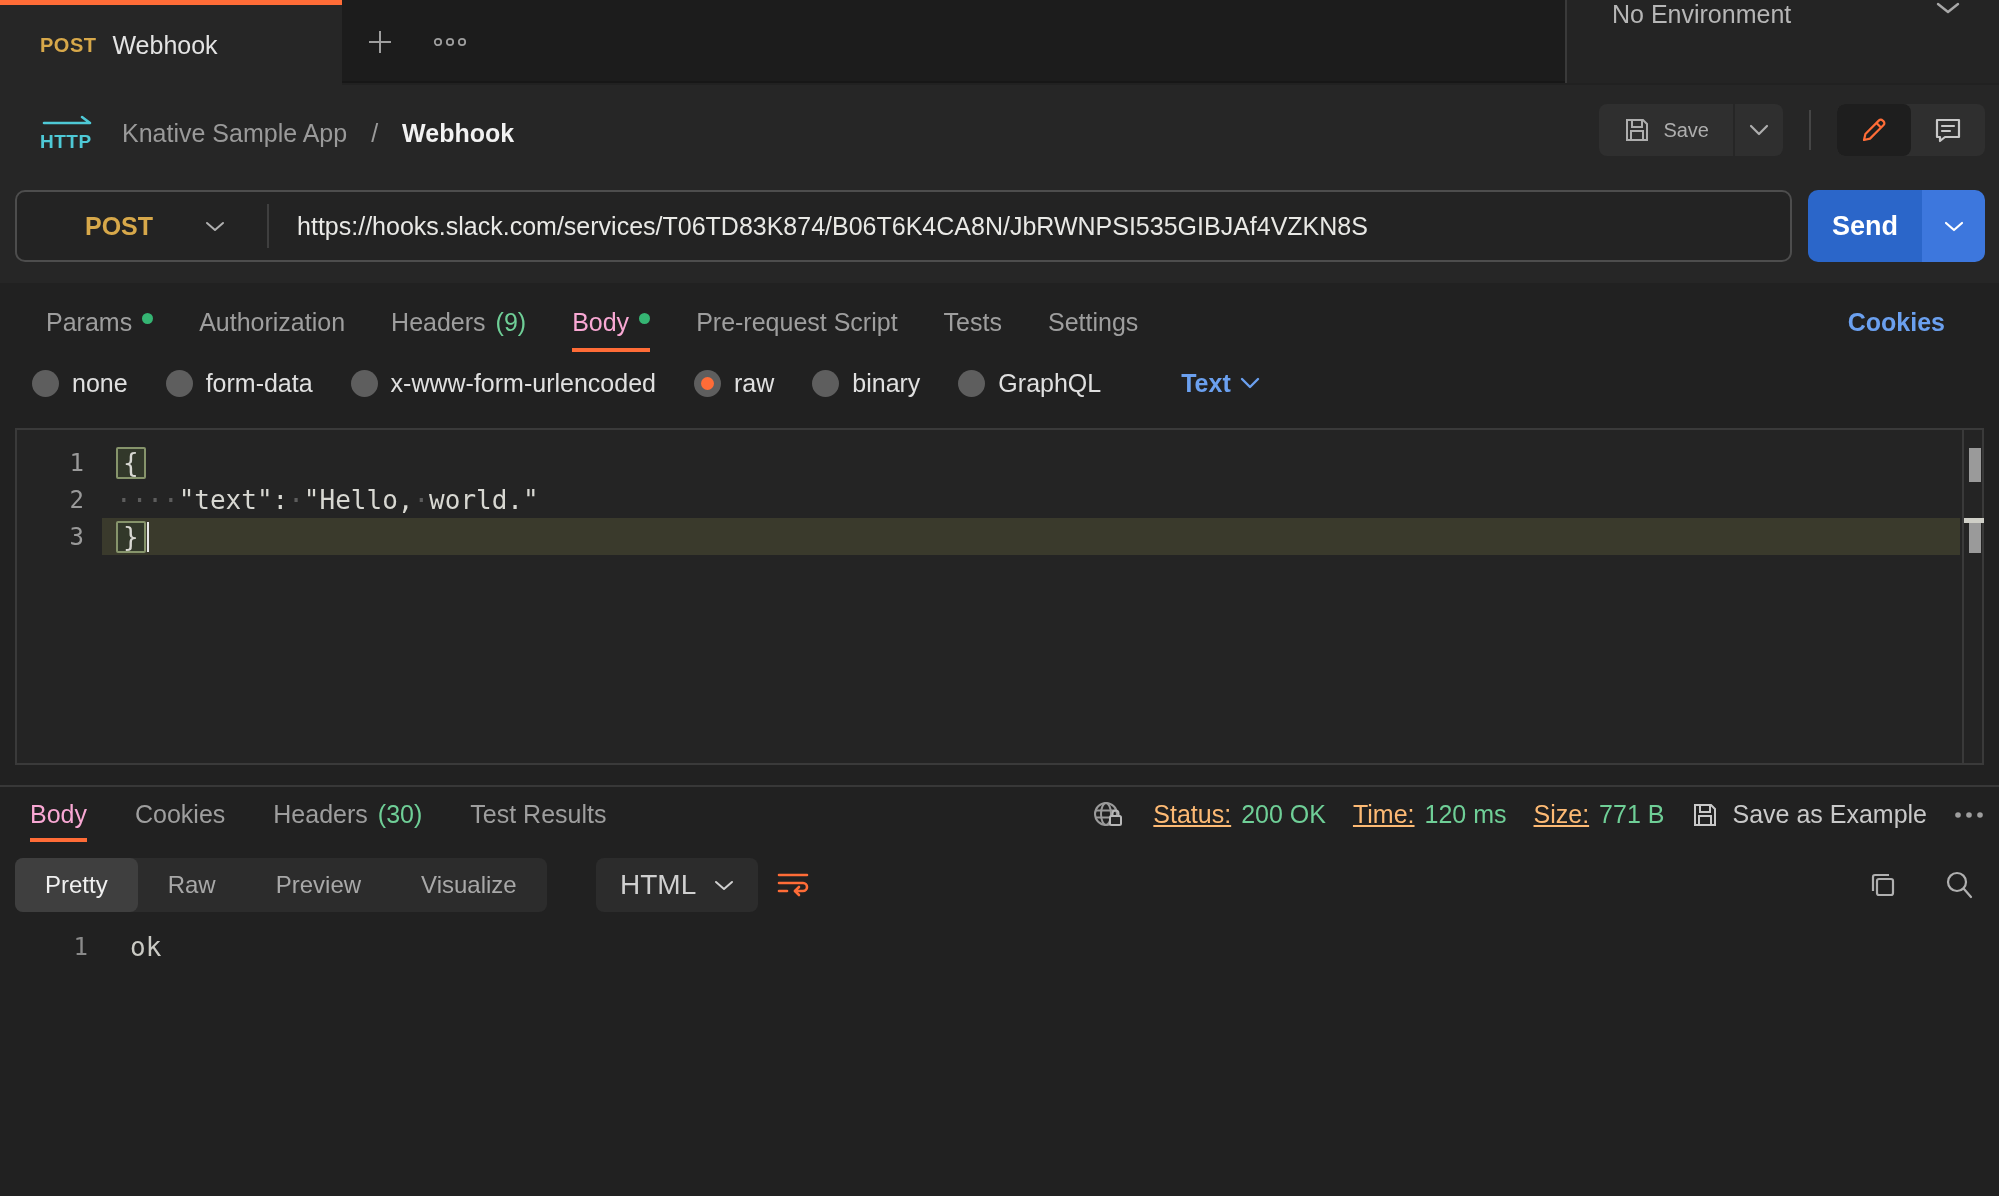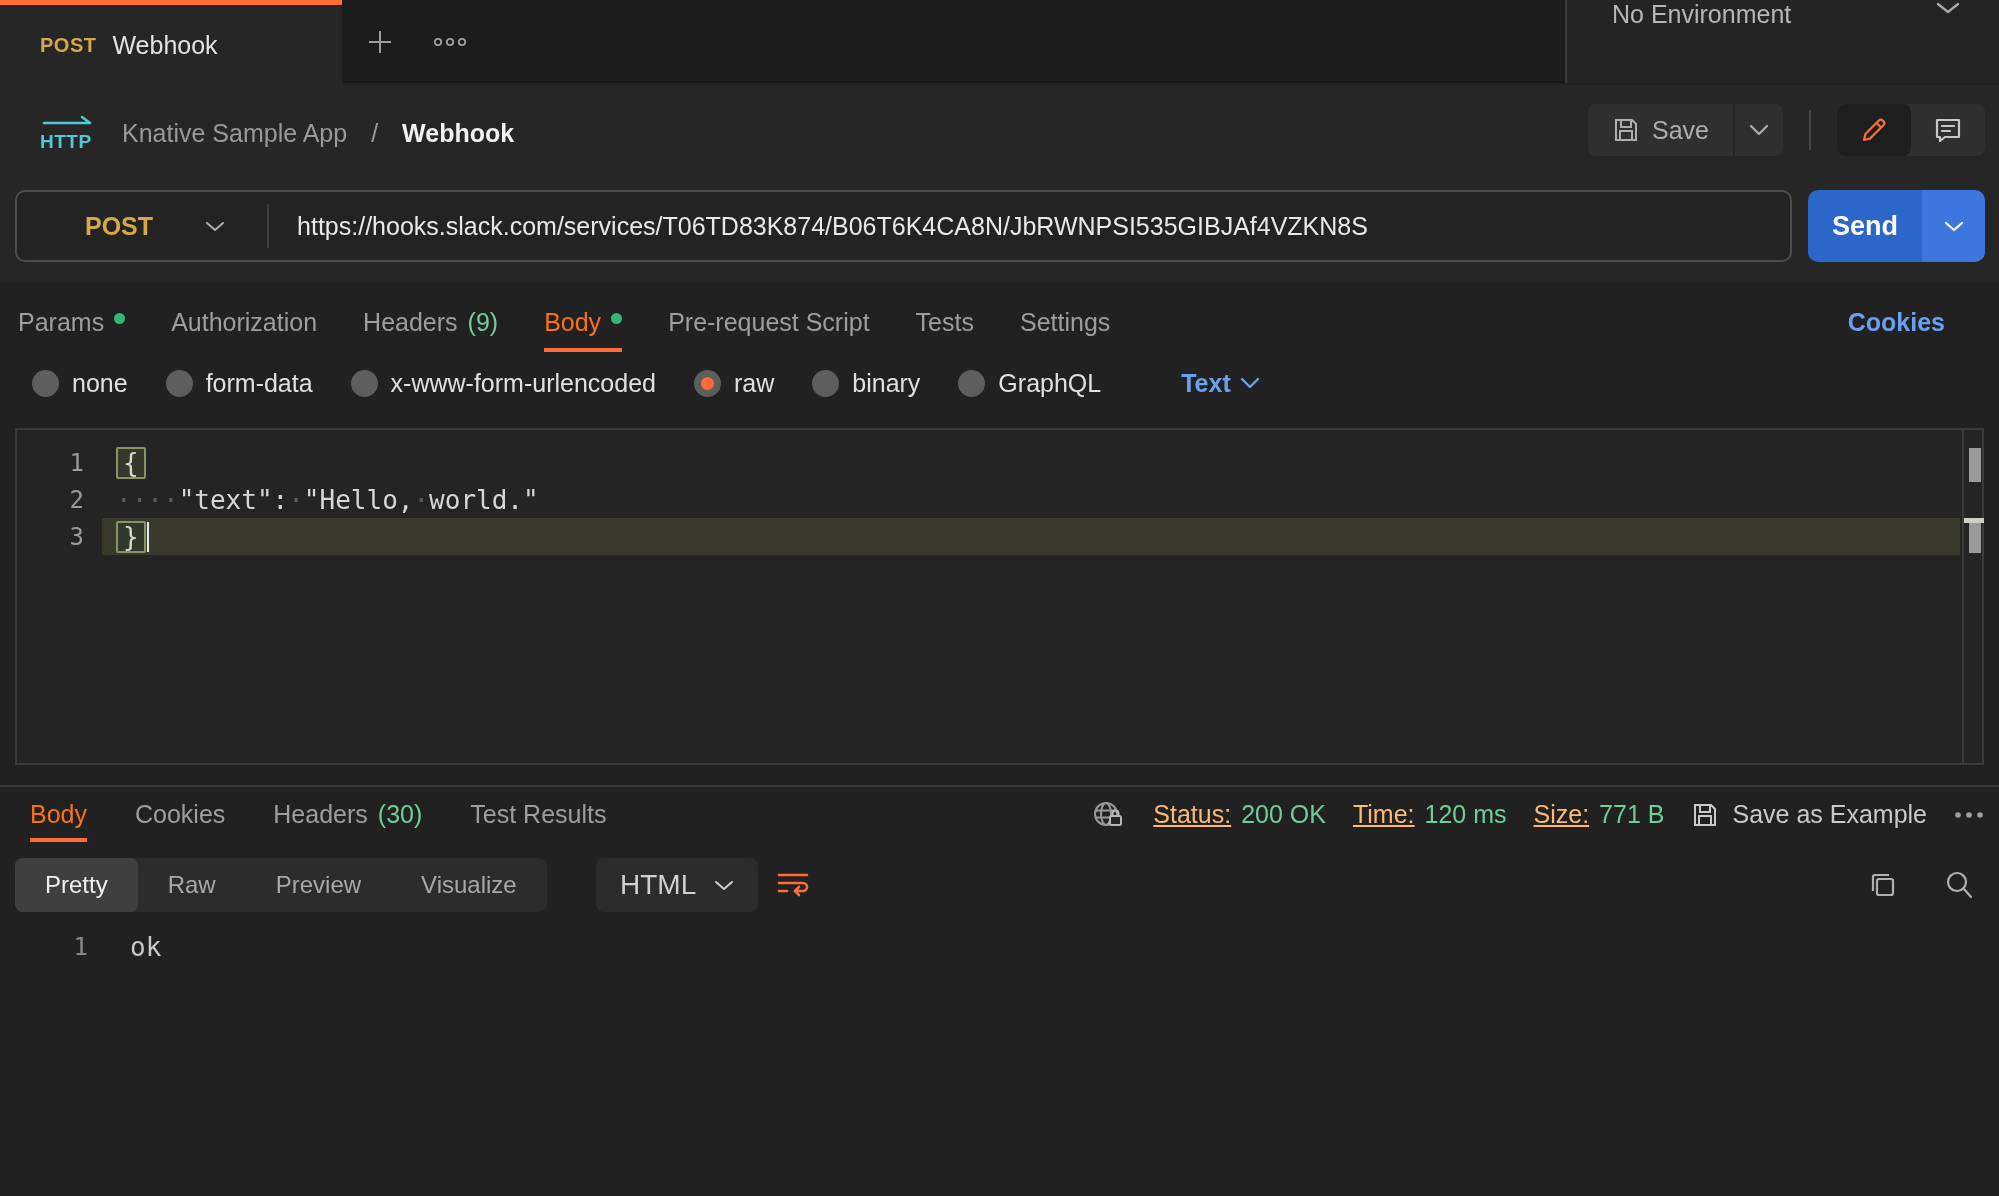--- a/index.html
+++ b/index.html
@@ -30,21 +30,21 @@
   .http-icon { position:relative; width:58px; height:40px; color:#4ec9d6; }
   .http-icon .word { position:absolute; left:0; bottom:0; font-size:19px; font-weight:700; letter-spacing:.5px; }
   .http-icon svg { position:absolute; left:2px; top:2px; }
   .crumb-collection { font-size:25px; color:#9a9a9a; }
   .crumb-sep { font-size:25px; color:#9a9a9a; }
   .crumb-request { font-size:25px; font-weight:600; color:#f2f2f2; }
   .hdr-actions { position:absolute; right:14px; top:19px; height:52px; display:flex; align-items:center; }
   .save-group { display:flex; align-items:stretch; height:52px; background:#2f2f2f;
     border-radius:8px; overflow:hidden; }
   .save-main { display:flex; align-items:center; gap:12px; padding:0 24px; color:#aeaeae;
-    font-size:25px; cursor:pointer; }
+    font-size:20px; cursor:pointer; }
   .save-caret { width:50px; display:flex; align-items:center; justify-content:center;
     color:#aeaeae; border-left:2px solid #262626; cursor:pointer; }
   .hdr-divider { width:2px; height:40px; background:#454545; margin:0 26px; }
   .icon-group { display:flex; height:52px; background:#2f2f2f; border-radius:8px; overflow:hidden; }
   .icon-cell { width:74px; display:flex; align-items:center; justify-content:center; cursor:pointer; }
   .icon-cell.active { background:#1e1e1e; border-radius:8px; }
 
   .url-row { position:absolute; left:0; top:105px; width:1999px; height:72px; }
   .url-bar { position:absolute; left:15px; top:0; width:1777px; height:72px;
     background:#232323; border:2px solid #4d4d4d; border-radius:10px;
@@ -55,25 +55,25 @@
   .url-input { flex:1; margin:0 36px 0 28px; background:transparent; border:none; outline:none;
     color:#e9e9e6; font-size:25px; font-family:"Liberation Sans", sans-serif; }
   .send-btn { position:absolute; left:1808px; top:0; width:177px; height:72px;
     border-radius:10px; overflow:hidden; display:flex; cursor:pointer; }
   .send-main { width:114px; background:#2b66c9; color:#ffffff; font-size:27px; font-weight:600;
     display:flex; align-items:center; justify-content:center; }
   .send-caret { flex:1; background:#3d77dd; display:flex; align-items:center; justify-content:center; color:#fff; }
 
   
   .req-tabs { position:absolute; left:0; top:292px; width:1999px; height:60px; }
-  .req-tabs .tabs { display:flex; gap:46px; padding-left:18px; height:100%; }
+  .req-tabs .tabs { display:flex; gap:46px; padding-left:46px; height:100%; }
   .rtab { position:relative; height:100%; display:flex; align-items:center; gap:10px;
     font-size:25px; color:#9e9e9e; cursor:pointer; }
   .rtab .count { color:#6fcf97; }
-  .rtab.active { color:#f97316; }
+  .rtab.active { color:#f9a8d4; }
   .rtab.active::after { content:""; position:absolute; left:0; right:0; bottom:0; height:4px; background:#ff6c37; }
   .green-dot { width:11px; height:11px; border-radius:50%; background:#35b573; margin-top:-8px; }
   .cookies-link { position:absolute; right:54px; top:0; height:100%; display:flex; align-items:center;
     font-size:25px; font-weight:600; color:#6ba0ef; cursor:pointer; }
 
   
   .radio-row { position:absolute; left:0; top:356px; width:1999px; height:54px;
     display:flex; align-items:center; gap:38px; padding-left:32px; }
   .radio-item { display:flex; align-items:center; gap:13px; cursor:pointer; }
   .radio-circle { width:27px; height:27px; border-radius:50%; background:#5e5e5e; position:relative; }

